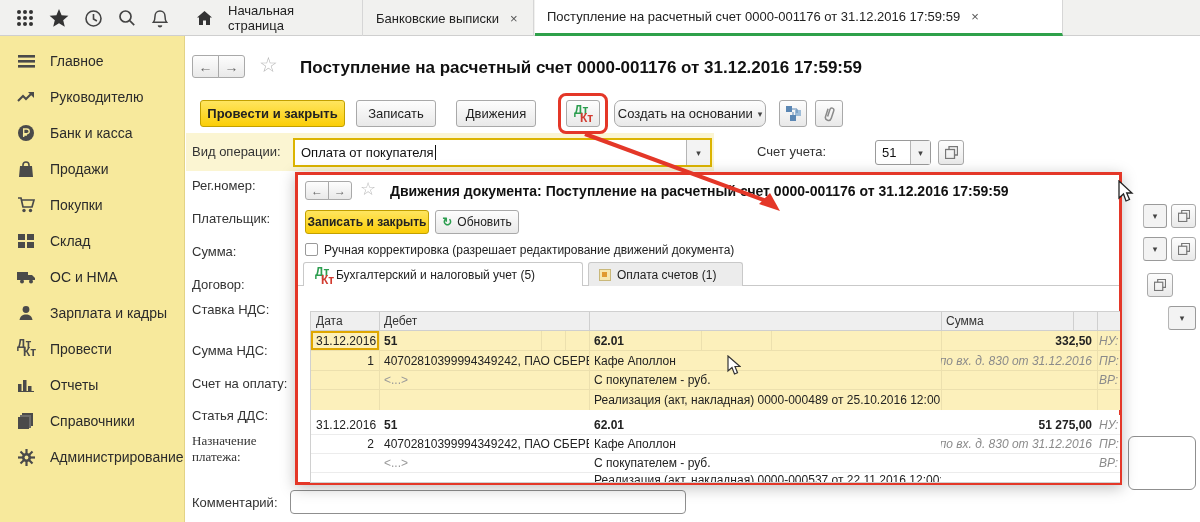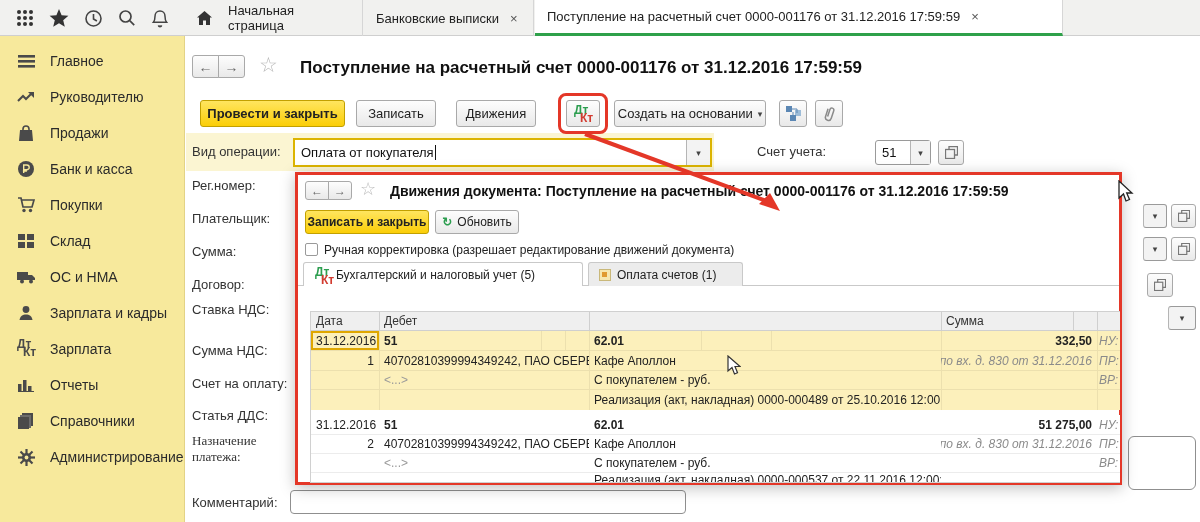--- a/index.html
+++ b/index.html
@@ -156,35 +156,35 @@
       <span class="ico">
         <svg width="18" height="12" viewBox="0 0 18 12" fill="none" stroke="#4a4a4a" stroke-width="2">
             <path d="M1 10l5-5 3 3 6-6"></path>
             <path fill="#4a4a4a" stroke="none" d="M11 1h6v6z" transform="scale(1)"></path>
           </svg>
         </span>
       <span>Руководителю</span>
     </div>
     <div class="side-item">
       <span class="ico">
+        <svg width="18" height="18" viewBox="0 0 18 18">
+            <circle cx="9" cy="9" r="8" fill="#4a4a4a"></circle>
+            <path d="M6.7 13V5h3.1a2.4 2.4 0 0 1 0 4.8H6.7M5.9 11h4" stroke="#f7e99c" stroke-width="1.4" fill="none"></path>
+          </svg>
+        </span>
+      <span>Банк и касса</span>
+    </div>
+    <div class="side-item">
+      <span class="ico">
         <svg width="16" height="17" viewBox="0 0 16 17">
             <path d="M2 5h12l1 11H1z" fill="#4a4a4a"></path>
             <path d="M5 7V4a3 3 0 0 1 6 0v3" fill="none" stroke="#4a4a4a" stroke-width="1.6"></path>
           </svg>
         </span>
       <span>Продажи</span>
-    </div>
-    <div class="side-item">
-      <span class="ico">
-        <svg width="18" height="18" viewBox="0 0 18 18">
-            <circle cx="9" cy="9" r="8" fill="#4a4a4a"></circle>
-            <path d="M6.7 13V5h3.1a2.4 2.4 0 0 1 0 4.8H6.7M5.9 11h4" stroke="#f7e99c" stroke-width="1.4" fill="none"></path>
-          </svg>
-        </span>
-      <span>Банк и касса</span>
     </div>
     <div class="side-item">
       <span class="ico">
         <svg width="18" height="16" viewBox="0 0 18 16">
             <path d="M1 1h3l2 9h9l2-7H5" fill="none" stroke="#4a4a4a" stroke-width="1.7"></path>
             <circle cx="7" cy="13.5" r="1.7" fill="#4a4a4a"></circle>
             <circle cx="13.5" cy="13.5" r="1.7" fill="#4a4a4a"></circle>
           </svg>
         </span>
       <span>Покупки</span>
@@ -220,21 +220,21 @@
             <path d="M1.5 15c.6-4 3.2-5.6 6.5-5.6s5.9 1.6 6.5 5.6z" fill="#4a4a4a"></path>
           </svg>
         </span>
       <span>Зарплата и кадры</span>
     </div>
     <div class="side-item">
       <span class="ico dtkt-ico" style="color:#4a4a4a;">
         <span class="dt" style="color:#4a4a4a;">Дт</span>
           <span class="kt" style="color:#4a4a4a;">Кт</span>
         </span>
-      <span>Зарплата</span>
+      <span>Провести</span>
     </div>
     <div class="side-item">
       <span class="ico">
         <svg width="16" height="14" viewBox="0 0 16 14">
             <g fill="#4a4a4a">
               <rect x="0" y="6" width="3.5" height="8"></rect>
               <rect x="5" y="2" width="3.5" height="12"></rect>
               <rect x="10" y="8" width="3.5" height="6"></rect>
               <rect x="0" y="13" width="16" height="1.4"></rect>
             </g>
@@ -276,21 +276,21 @@
 
   <div class="abs btn btn-yellow" style="left:200px; top:100px; width:145px; height:27px;">Провести и закрыть</div>
   <div class="abs btn" style="left:356px; top:100px; width:80px; height:27px;">Записать</div>
   <div class="abs btn" style="left:456px; top:100px; width:80px; height:27px;">Движения</div>
   <div class="abs btn" style="left:566px; top:100px; width:34px; height:27px;">
     <span class="dtkt-ico">
       <span class="dt">Дт</span>
         <span class="kt">Кт</span>
     </span>
   </div>
-  <div class="abs btn" style="left:614px; top:100px; width:152px; height:27px;">
+  <div class="abs btn" style="left:614px; top:100px; width:152px; height:27px;border-radius:7px;">
     <span>Создать на основании</span>
     <span style="font-size:9px; color:#444;">▾</span>
   </div>
   <div class="abs btn" style="left:779px; top:100px; width:28px; height:27px;">
     <svg width="15" height="15" viewBox="0 0 15 15">
         <g fill="#5b87b4">
           <rect x="0" y="0" width="6" height="6"></rect>
           <rect x="9" y="4" width="6" height="6" fill="#9dbcd8"></rect>
           <rect x="4" y="9" width="6" height="6"></rect>
         </g>

